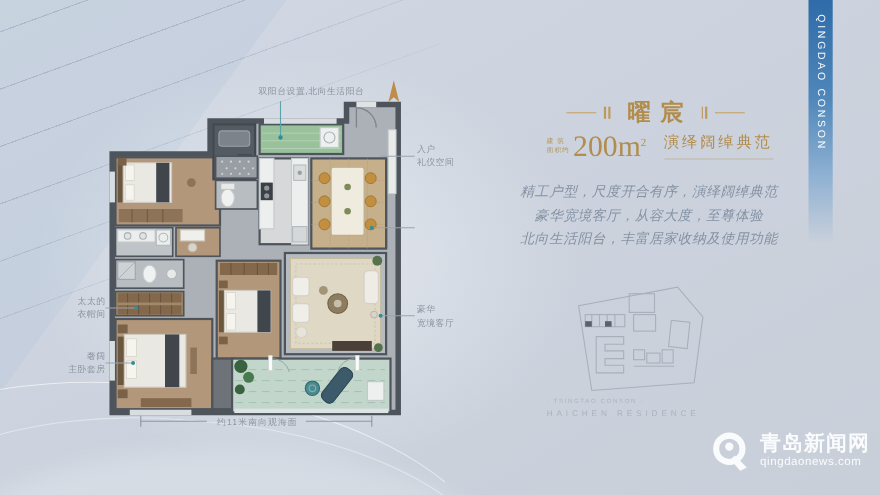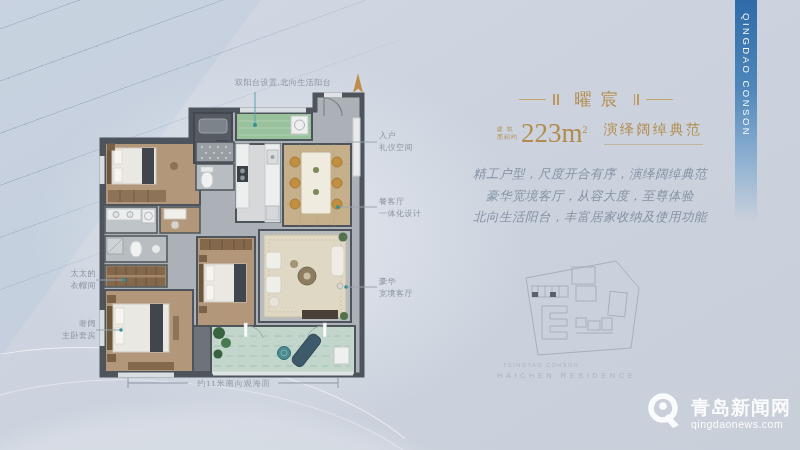--- a/index.html
+++ b/index.html
@@ -31,21 +31,21 @@
     white-space:pre-line;}
   .fp-label.right{text-align:left;}
   .fp-label.left{text-align:right;}
   .fp-dim{color:#8d97a2;font-size:8px;letter-spacing:1px;text-align:center;}
 
   
   .title-row{left:478px;top:88px;width:236px;display:flex;align-items:center;justify-content:center;gap:7px;}
   .orn-line{width:27px;height:1px;background:#c6a468;}
   .orn-bars{display:flex;gap:2px;}
   .orn-bars i{display:block;width:1.6px;height:11px;background:#bd9a5c;}
-  .fp-title{font-size:17px;font-weight:normal;color:#b28c4c;letter-spacing:9px;text-indent:9px;
+  .fp-title{font-size:21px;font-weight:bold;color:#b28c4c;letter-spacing:9px;text-indent:9px;
     font-family:"Liberation Serif", serif;}
   .area-row{left:497px;top:120px;width:240px;display:flex;align-items:flex-end;}
   .area-prefix{font-size:6px;line-height:1.45;color:#b29257;letter-spacing:1px;
     white-space:pre-line;margin:0 3px 5px 0;}
   .area-value{font-size:27px;color:#b28c4c;line-height:1;font-family:"Liberation Serif", serif;}
   .area-sup{font-size:10px;vertical-align:9px;}
   .layout-label{font-size:14px;color:#b28c4c;letter-spacing:2.5px;margin:0 0 2px 16px;
     padding-bottom:5px;border-bottom:1px solid rgba(178,140,76,.4);}
   .desc{left:424px;top:163px;width:332px;text-align:center;
     font-family:"DejaVu Serif", serif;font-style:italic;
@@ -55,21 +55,21 @@
   .cap-bottom{font-size:7.5px;letter-spacing:3.5px;margin-top:3px;}
 
   
   .brand-bar{left:735px;top:0;width:22px;height:222px;
     background:linear-gradient(180deg,#2e6ba8 0%,#4f87ba 40%,#8fb1d2 72%,rgba(170,195,220,0) 100%);
     display:flex;justify-content:center;}
   .brand-bar span{writing-mode:vertical-rl;color:rgba(255,255,255,.96);
     font-size:9.5px;letter-spacing:2.5px;margin-top:13px;}
 
   
-  .watermark{left:645px;top:390px;display:flex;align-items:flex-end;gap:6px;color:#fff;opacity:.92;}
+  .watermark{left:645px;top:390px;display:flex;align-items:center;gap:6px;color:#fff;opacity:.92;}
   .wm-cn{font-size:19px;font-weight:bold;letter-spacing:1px;line-height:1.05;}
   .wm-en{font-size:10.5px;letter-spacing:.5px;}
 </style>
 </head>
 <body>
 
 <div class="page">
 
   <div class="abs bg-corner-blue"></div>
   <div class="abs bg-hatch"></div>
@@ -315,22 +315,20 @@
       <line x1="40" y1="313" x2="100" y2="313"></line>
         <line x1="190" y1="313" x2="250" y2="313"></line>
     </g>
 
     <polygon points="270,3 265,23 270,18.5 275,23" fill="#bf8c4c"></polygon>
   </svg>
 
   <div class="abs fp-label" style="left:235px;top:77px;width:110px;">双阳台设置,北向生活阳台</div>
   <div class="abs fp-label right" style="left:379px;top:130px;width:60px;">入户
 礼仪空间</div>
-  <div class="abs fp-label right" style="left:379px;top:196px;width:64px;">餐客厅
-一体化设计</div>
   <div class="abs fp-label right" style="left:379px;top:276px;width:60px;">豪华
 宽境客厅</div>
   <div class="abs fp-label left" style="left:58px;top:268px;width:38px;">太太的
 衣帽间</div>
   <div class="abs fp-label left" style="left:54px;top:318px;width:42px;">奢阔
 主卧套房</div>
   <div class="abs fp-dim" style="left:191px;top:378px;width:86px;">约11米南向观海面</div>
 
   <div class="abs title-row">
     <span class="orn-line"></span>
@@ -342,21 +340,21 @@
     <span class="orn-bars">
         <i></i>
         <i></i>
       </span>
     <span class="orn-line"></span>
   </div>
 
   <div class="abs area-row">
     <span class="area-prefix">建 筑
 面积约</span>
-    <span class="area-value"><span>223m</span><span class="area-sup">2</span></span>
+    <span class="area-value"><span>200m</span><span class="area-sup">2</span></span>
     <span class="layout-label">演绎阔绰典范</span>
   </div>
 
   <div class="abs desc">
     <div>精工户型，尺度开合有序，演绎阔绰典范</div>
     <div>豪华宽境客厅，从容大度，至尊体验</div>
     <div>北向生活阳台，丰富居家收纳及使用功能</div>
   </div>
 
   <svg class="abs" style="left:518px;top:258px;" width="128" height="102" viewBox="0 0 128 102">

